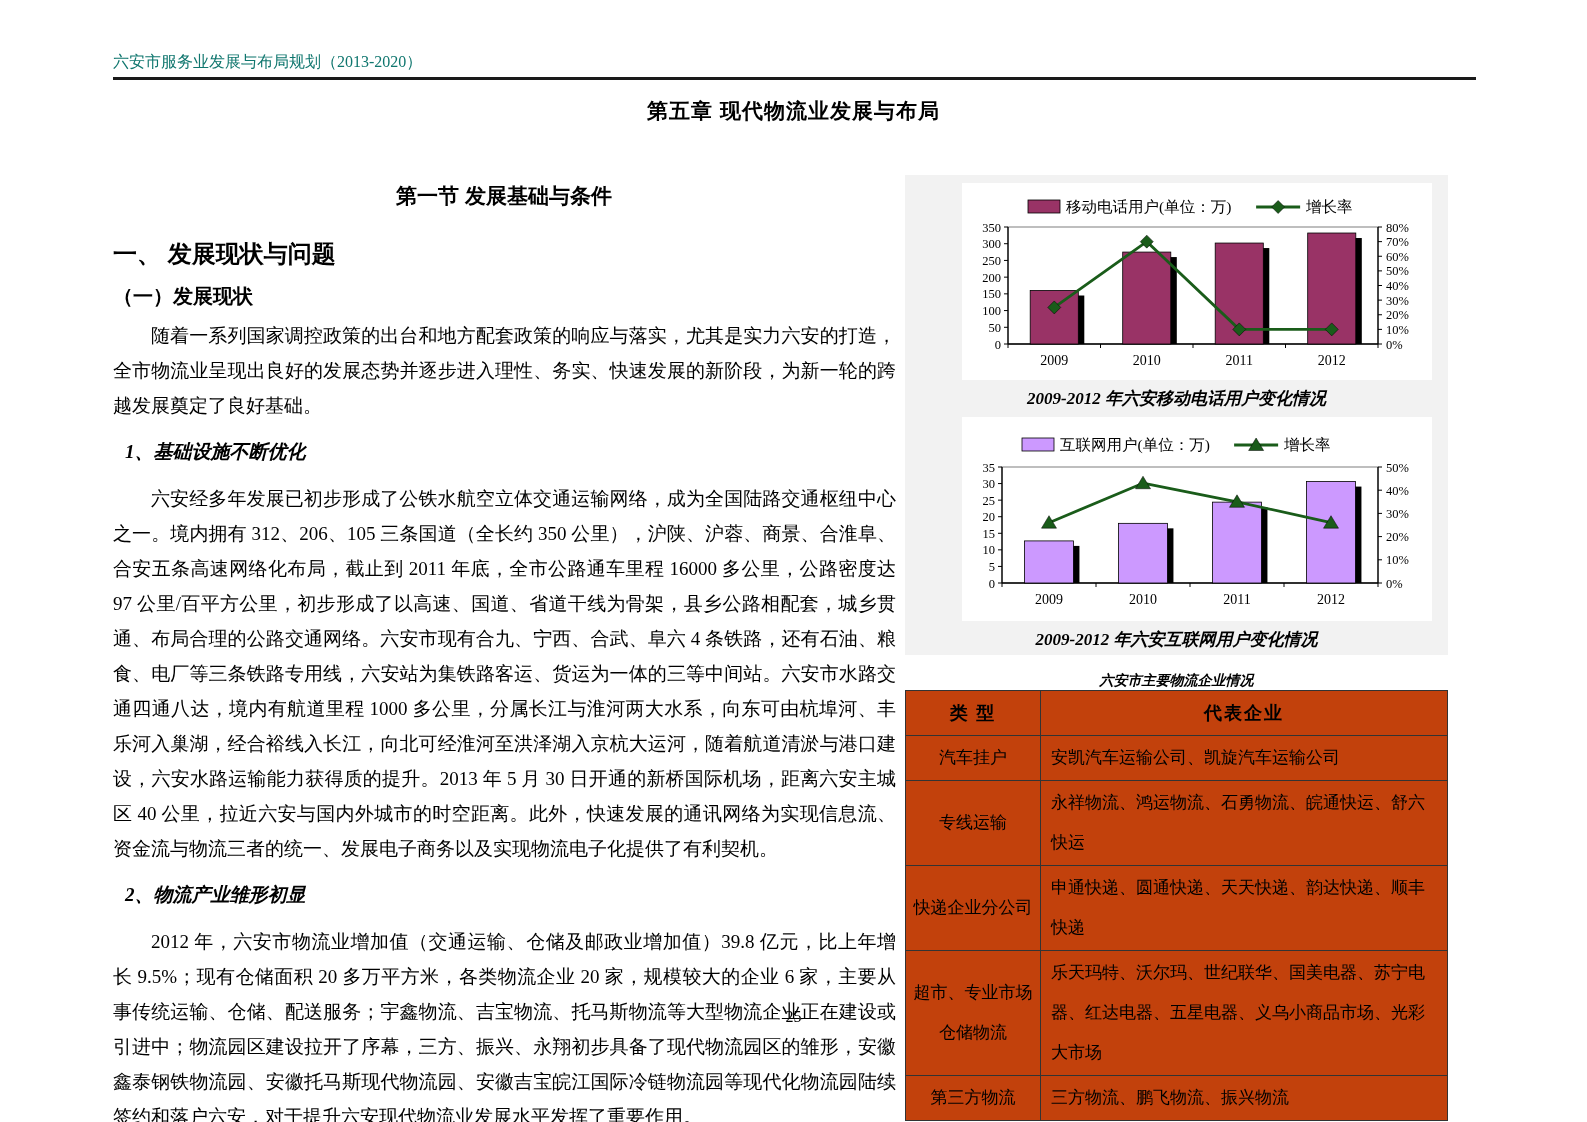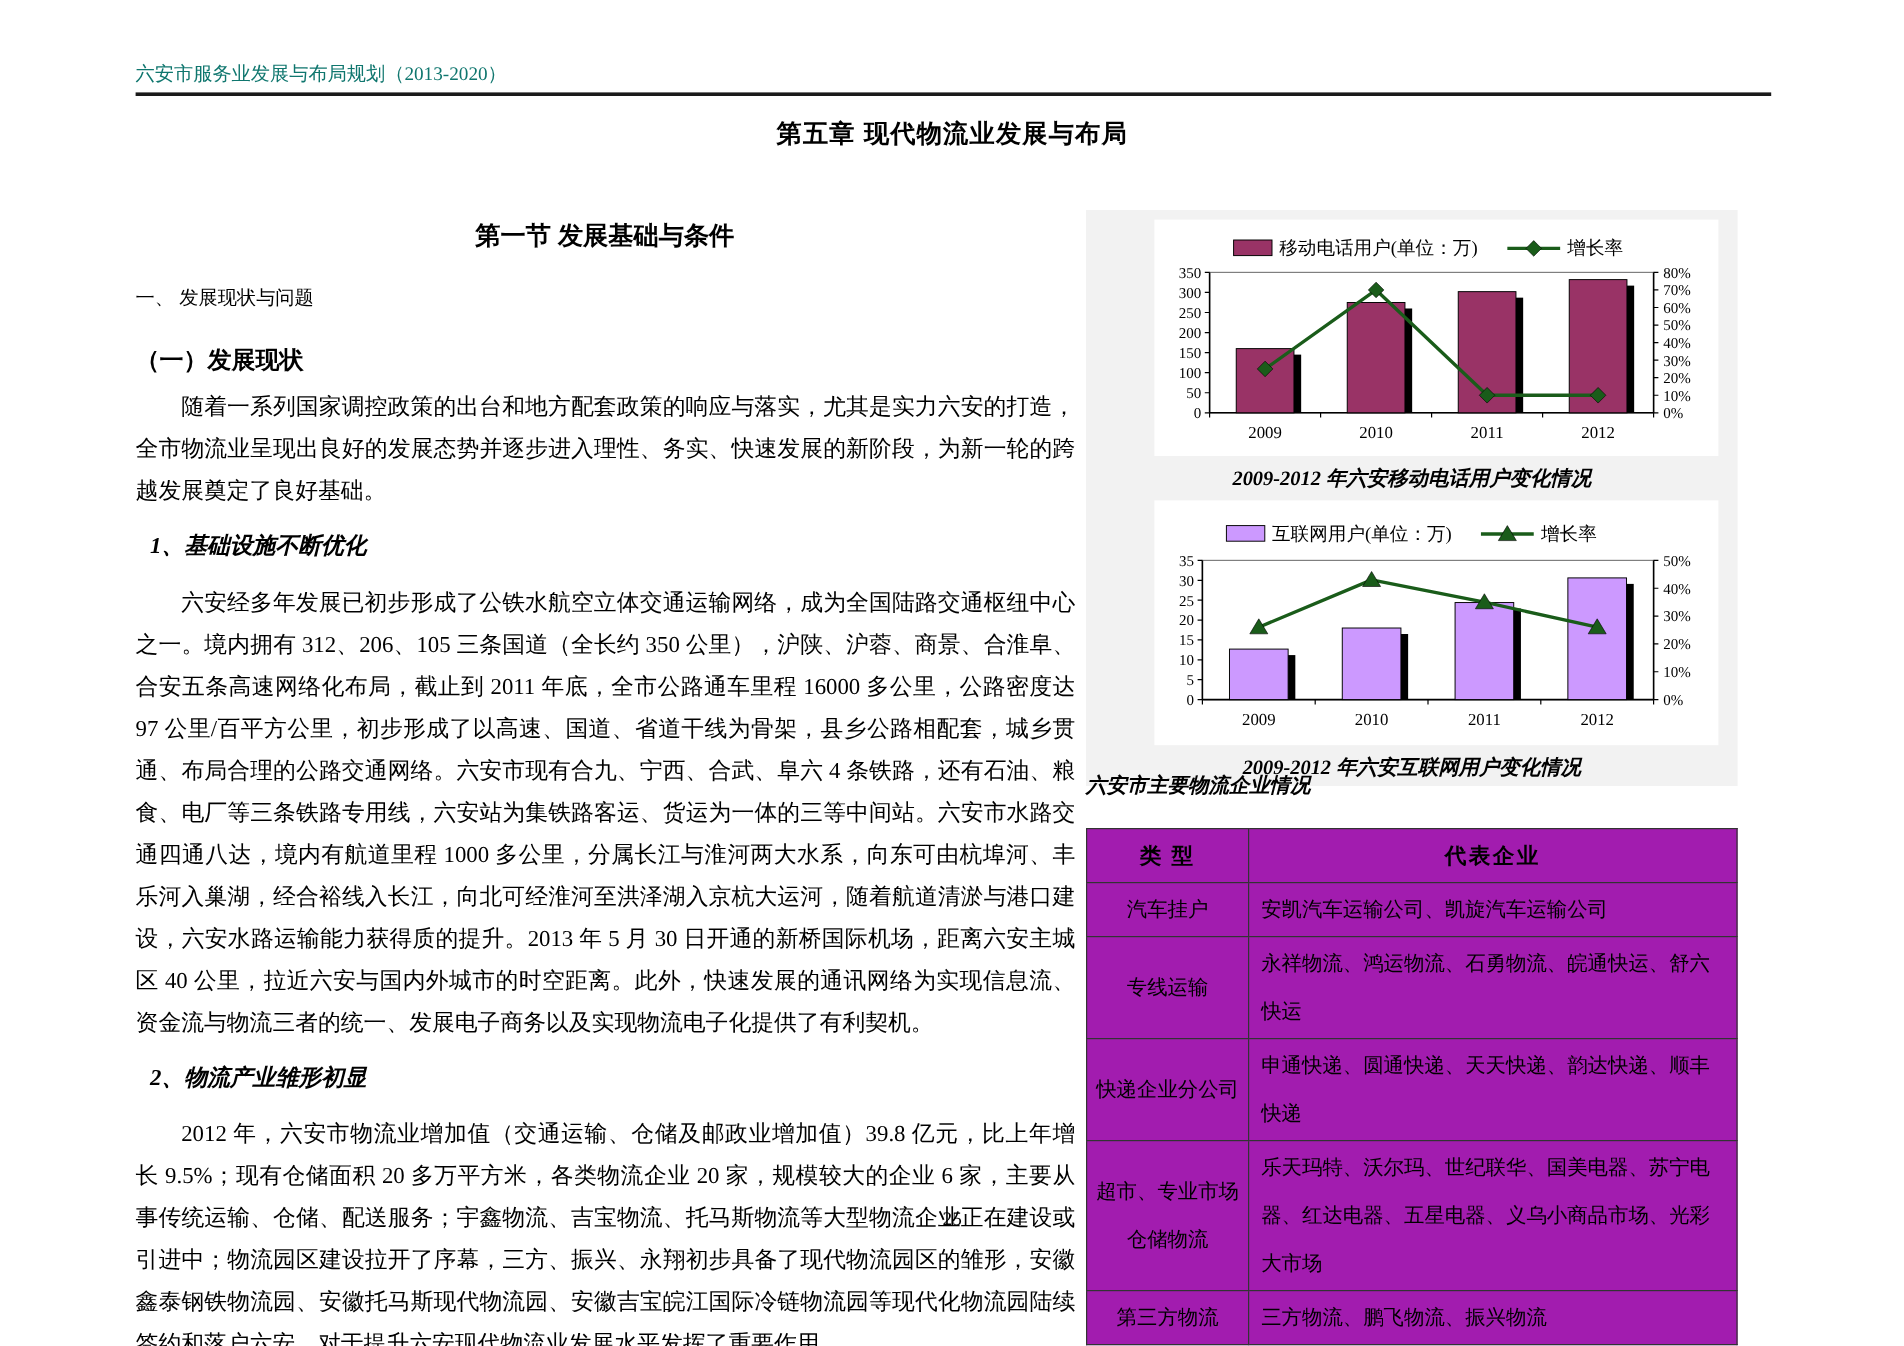--- a/index.html
+++ b/index.html
@@ -9,38 +9,38 @@
   .doc-header{position:absolute;left:113px;top:52px;width:1363px;font-size:16px;
               font-family:"Liberation Serif",serif;color:#0f766e;}
   .header-rule{position:absolute;left:113px;top:77px;width:1363px;height:3px;background:#1a1a1a;}
   
   .page-title{position:absolute;left:0;top:97px;width:1587px;text-align:center;
               font-family:"Liberation Sans",sans-serif;font-weight:bold;font-size:21px;letter-spacing:1px;}
   .section-title{position:absolute;left:113px;top:182px;width:782px;text-align:center;
               font-family:"Liberation Sans",sans-serif;font-weight:bold;font-size:21px;}
   
   .left-col{position:absolute;left:113px;top:238px;width:783px;}
-  .h-one{font-family:"Liberation Sans",sans-serif;font-weight:normal;font-size:16px;margin:0 0 28px 0;}
+  .h-one{font-family:"Liberation Sans",sans-serif;font-weight:bold;font-size:24px;margin:0 0 13px 0;}
   .h-paren{font-family:"Liberation Serif",serif;font-weight:bold;font-size:20px;margin:0 0 8px 0;}
   p.body{font-size:19px;line-height:35px;text-align:justify;text-indent:2em;margin:0;}
   .sub-h{font-size:19px;line-height:34px;font-weight:bold;font-style:italic;margin:12px;}
   
   .right-col{position:absolute;left:905px;top:175px;width:543px;}
   .charts-panel{position:absolute;left:0;top:0;width:543px;height:480px;background:#f2f2f2;}
   .chart-box{position:absolute;background:#ffffff;}
   .chart-box.c1{left:57px;top:8px;width:470px;height:197px;}
   .chart-box.c2{left:57px;top:242px;width:470px;height:204px;}
   .chart-caption{position:absolute;left:0;width:543px;text-align:center;
                  font-weight:bold;font-style:italic;font-size:17px;}
   .chart-caption.cap1{top:212px;}
   .chart-caption.cap2{top:453px;}
-  .table-title{position:absolute;left:0;top:468px;width:543px;text-align:left;
-               font-weight:bold;font-style:italic;font-size:17px;}
+  .table-title{position:absolute;left:0;top:497px;width:543px;text-align:center;
+               font-weight:bold;font-style:italic;font-size:14px;}
   .biz-table{position:absolute;left:0;top:515px;width:543px;border-collapse:collapse;
-             background:#a21caf;}
+             background:#c2410c;}
   .biz-table th,.biz-table td{border:1.5px solid #333;font-size:17px;padding:2px 6px;}
   .biz-table th{font-size:18px;font-weight:bold;letter-spacing:2px;}
   .biz-table td.c1{width:122px;text-align:center;white-space:pre-line;line-height:40px;}
   .biz-table td.c2{text-align:left;padding-left:10px;line-height:40px;}
   
   .page-number{position:absolute;left:0;top:1008px;width:1587px;text-align:center;font-size:16px;}
   svg text{font-family:"Liberation Serif",serif;}
 </style>
 </head>
 <body>

